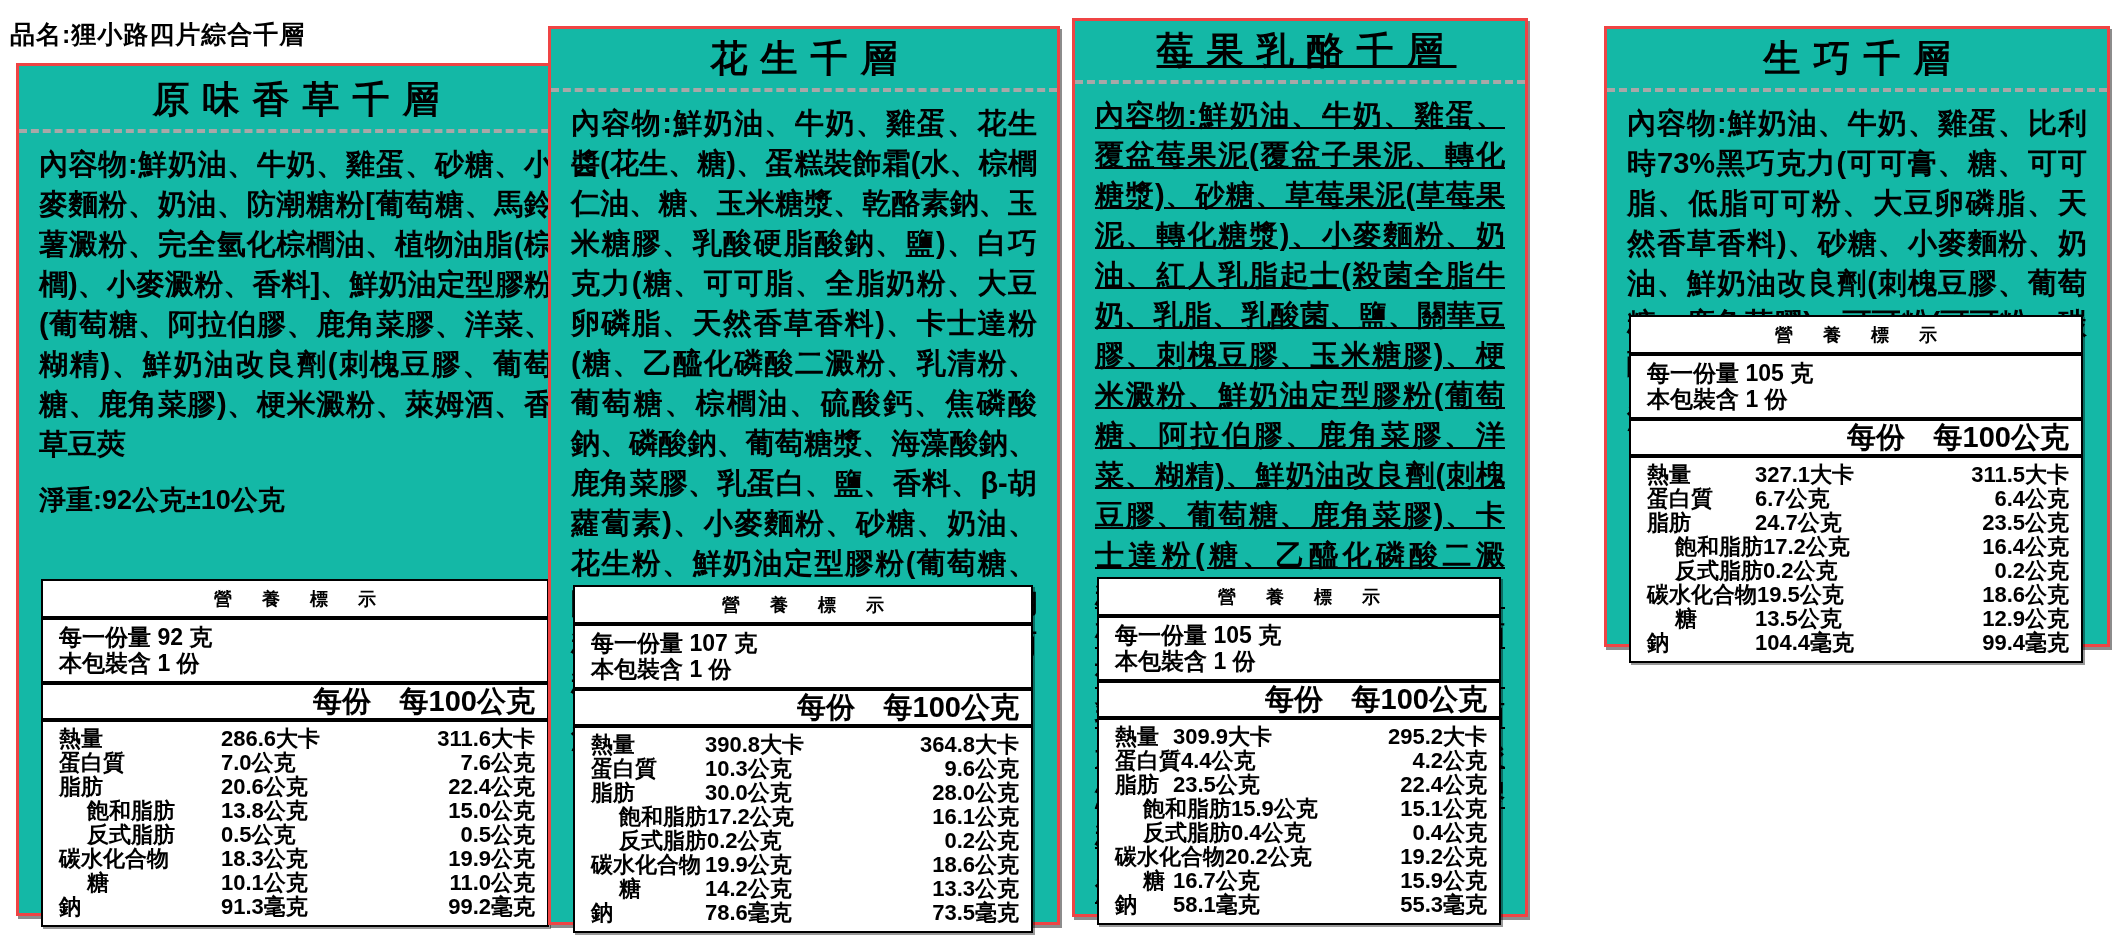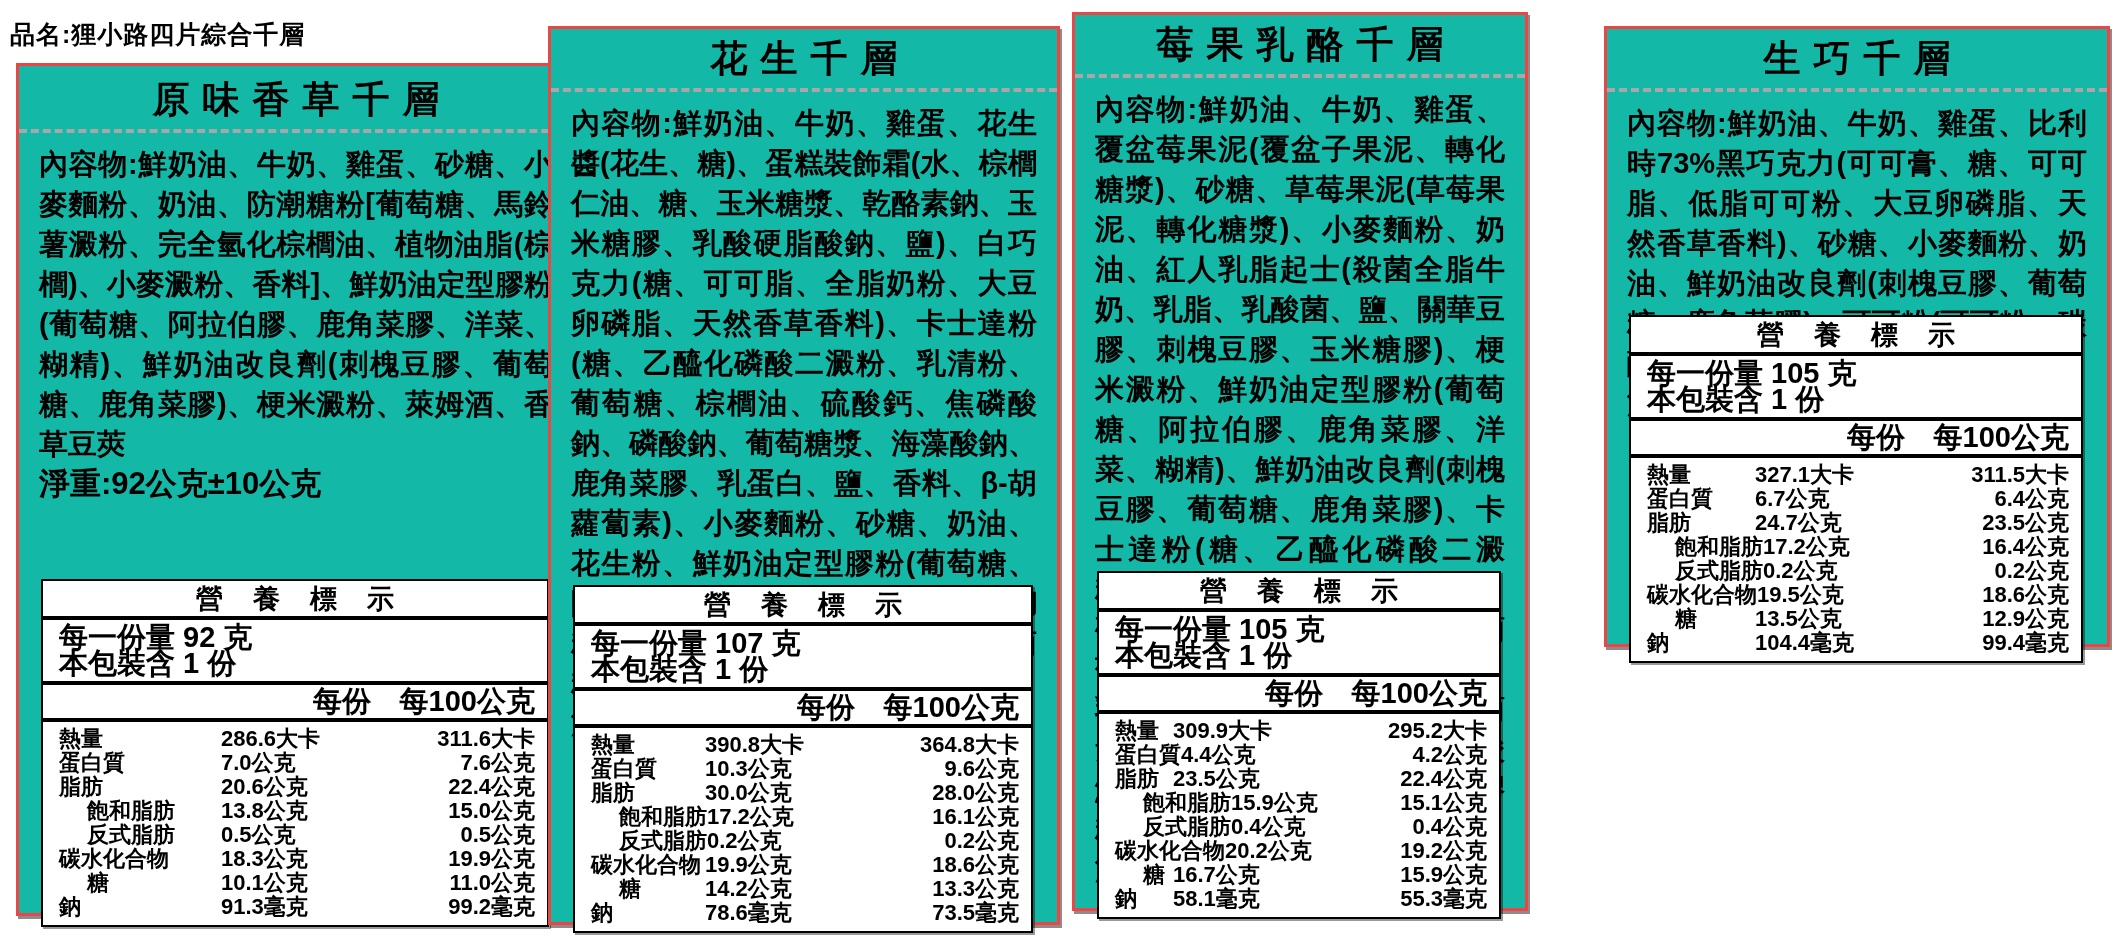--- a/index.html
+++ b/index.html
@@ -13,63 +13,63 @@
     position:absolute; left:10px; top:18px;
     font-size:25px; letter-spacing:1px;
   }
   .panel {
     position:absolute; background:#14b8a6;
     border:3px solid #ef4444;
     box-shadow:2px 3px 0 rgba(0,0,0,.45);
   }
   .p0 { left:16px;  top:63px; width:560px; height:853px; }
   .p1 { left:548px; top:26px; width:512px; height:899px; }
-  .p2 { left:1072px;top:12px; width:456px; height:899px; }
+  .p2 { left:1072px;top:18px; width:456px; height:899px;text-decoration:underline; }
   .p3 { left:1604px;top:26px; width:506px; height:621px; }
 
   .panel-title {
     margin-top:6px; text-align:center;
     font-size:37px; line-height:48px;
     letter-spacing:13px; text-indent:13px;
     white-space:nowrap;
   }
   .p0 .panel-title { margin-top:10px; }
   .dash {
     border:none; border-top:4px dashed #a8a8a8;
     margin:5px 0 0 0;
   }
   .ing {
     margin:11px 20px 0 20px;
     font-size:29px; line-height:40px;
     text-align:justify; text-justify:inter-character;
   }
   .net {
-    margin:0 20px 0 20px;
-    font-size:31px; line-height:40px;
+    margin:16px 20px 0 20px;
+    font-size:27px; line-height:40px;
   }
 
   .nut {
     position:absolute; left:22px; right:24px;
     border:2px solid #000; background:#fff;
     box-shadow:2px 2px 0 rgba(0,0,0,.4);
   }
   .p0 .nut { top:513px; }
   .p1 .nut, .p2 .nut { top:556px; }
   .p3 .nut { top:286px; }
 
   .nut-head {
-    text-align:center; font-size:27px; line-height:30px;
+    text-align:center; font-size:18px; line-height:30px;
     padding:3px 0 2px 0;
     letter-spacing:30px; text-indent:30px;
     border-bottom:4px solid #000;
     white-space:nowrap;
   }
   .nut-serve {
     padding:4px 0 5px 16px;
-    font-size:29px; line-height:26px;
+    font-size:23px; line-height:26px;
     border-bottom:4px solid #000;
   }
   .nut-cols {
     display:flex; justify-content:flex-end;
     padding:3px 12px 3px 0;
     font-size:29px; line-height:27px;
     border-bottom:4px solid #000;
   }
   .nut-cols .c1 { width:150px; text-align:right; }
   .nut-cols .c2 { width:164px; text-align:right; }

